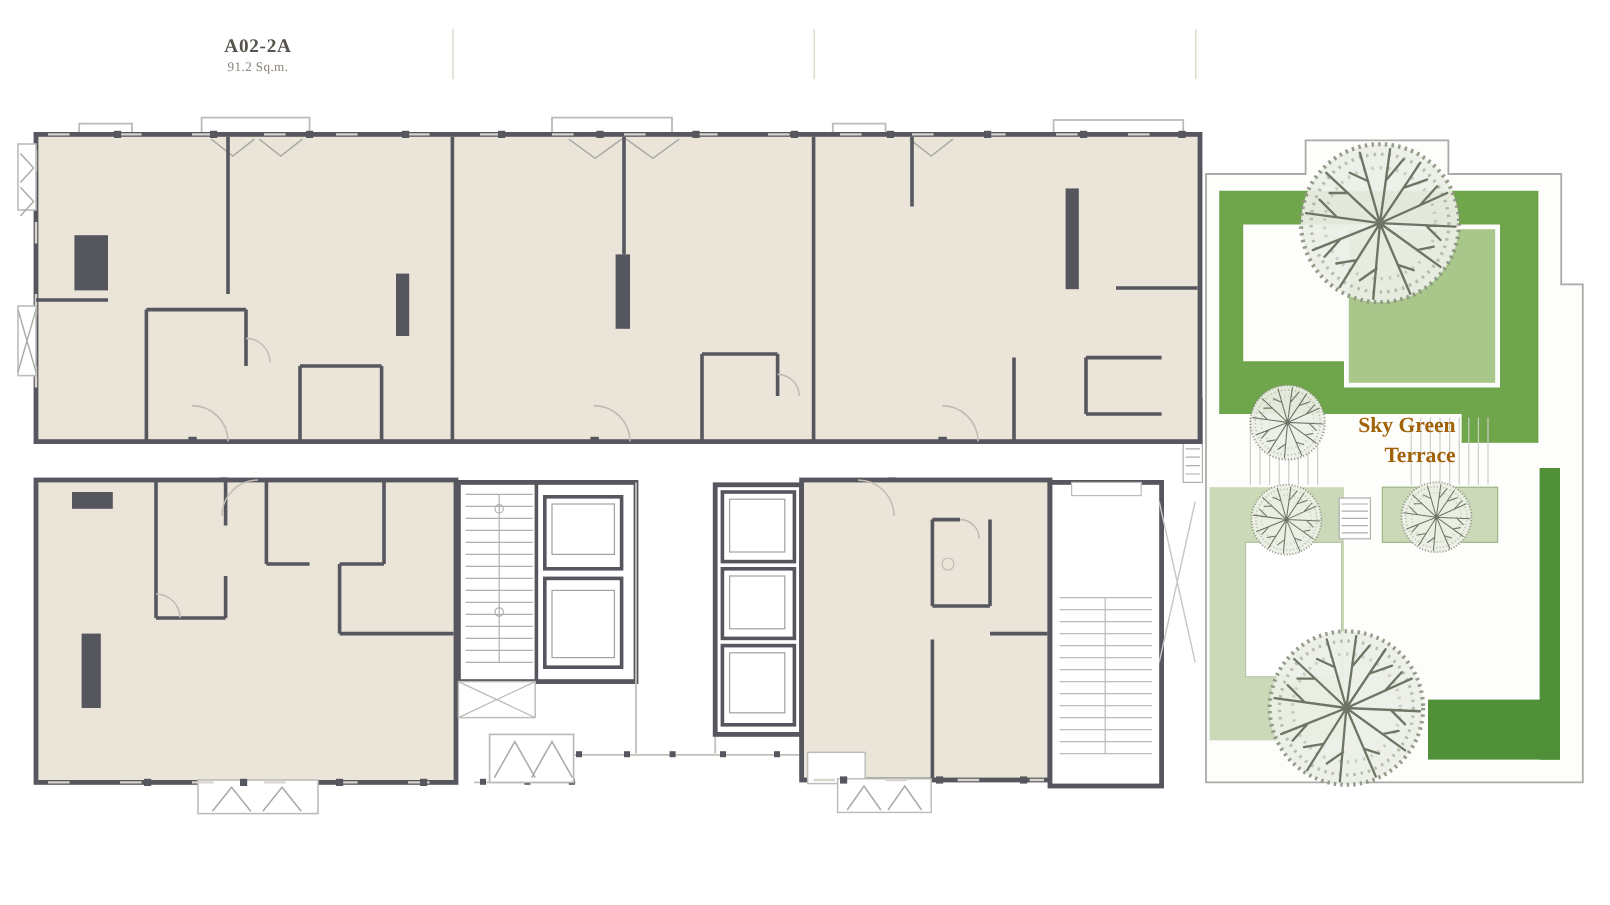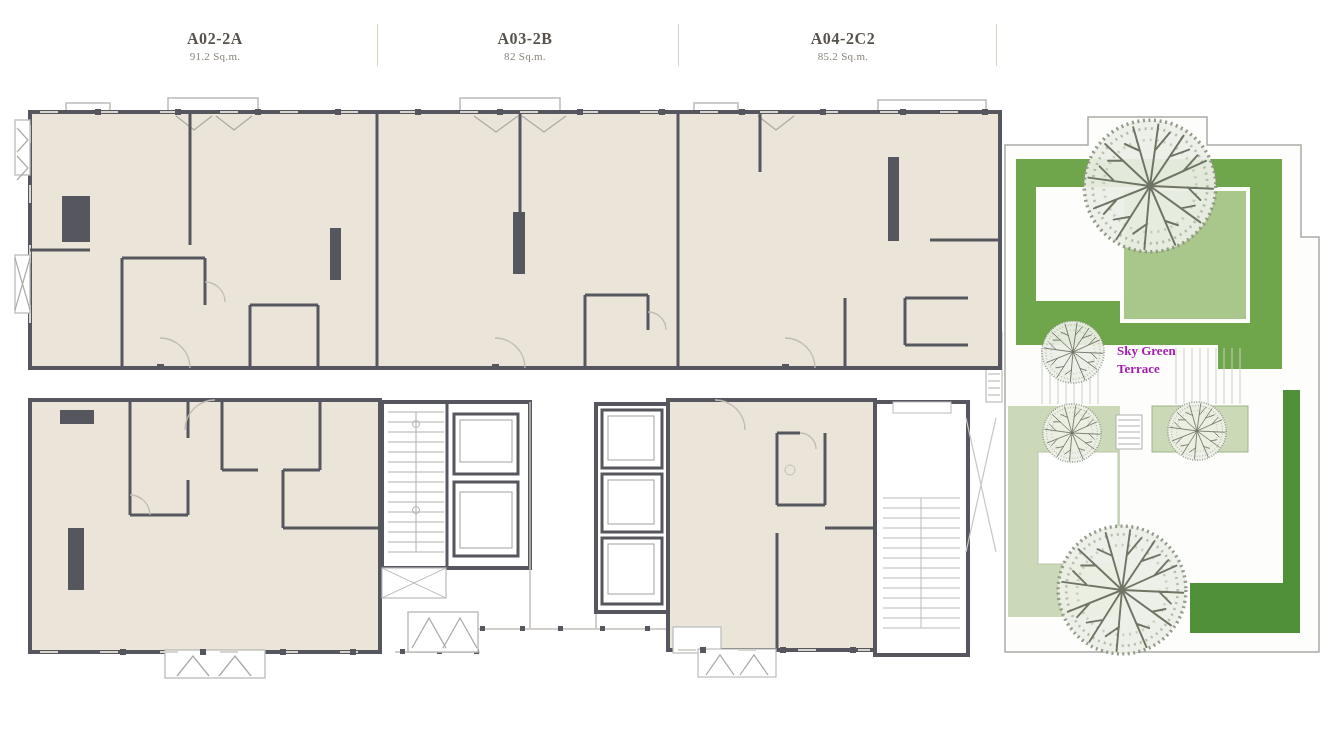--- a/index.html
+++ b/index.html
@@ -2,22 +2,22 @@
 <html><head>
 <meta charset="utf-8">
 <style>
   html,body{margin:0;padding:0;background:#ffffff;}
   .page{position:relative;width:1342px;height:754px;background:#ffffff;overflow:hidden;
         font-family:"Liberation Serif",serif;}
   .plan-svg{position:absolute;left:0;top:0;}
   .unit-label{position:absolute;width:150px;text-align:center;color:#57524B;font-family:Liberation Serif, serif;}
   .unit-name{font-size:16px;font-weight:bold;letter-spacing:.6px;}
   .unit-area{font-size:11px;color:#8B857B;margin-top:2px;letter-spacing:.3px;}
-  .terrace-label{position:absolute;left:1117px;top:342px;width:96px;text-align:left;
-                 font-size:13px;font-weight:bold;color:#a21caf;line-height:1.4;}
+  .terrace-label{position:absolute;left:1117px;top:342px;width:96px;text-align:right;
+                 font-size:18px;font-weight:bold;color:#a16207;line-height:1.4;}
   .label-divider{position:absolute;top:24px;width:1px;height:42px;background:#DAD3C3;}
 </style>
 </head>
 <body>
 
 <div class="page">
 
 <svg class="plan-svg" width="1342" height="754" viewBox="0 0 1342 754" xmlns="http://www.w3.org/2000/svg">
   <defs>
     <g id="treeShape">
@@ -222,24 +222,16 @@
 </svg>
 
 <div class="label-divider" style="left:377px"></div>
 <div class="label-divider" style="left:678px"></div>
 <div class="label-divider" style="left:996px"></div>
 
 <div class="unit-label" style="left:140px;top:30px">
   <div class="unit-name">A02-2A</div>
   <div class="unit-area">91.2 Sq.m.</div>
 </div>
-<div class="unit-label" style="left:450px;top:30px">
-  <div class="unit-name">A03-2B</div>
-  <div class="unit-area">82 Sq.m.</div>
+
+<div class="terrace-label">Sky Green Terrace</div>
+
 </div>
-<div class="unit-label" style="left:768px;top:30px">
-  <div class="unit-name">A04-2C2</div>
-  <div class="unit-area">85.2 Sq.m.</div>
-</div>
-
-<div class="terrace-label">Sky Green Terrace</div>
-
-</div>
 
 </body></html>

